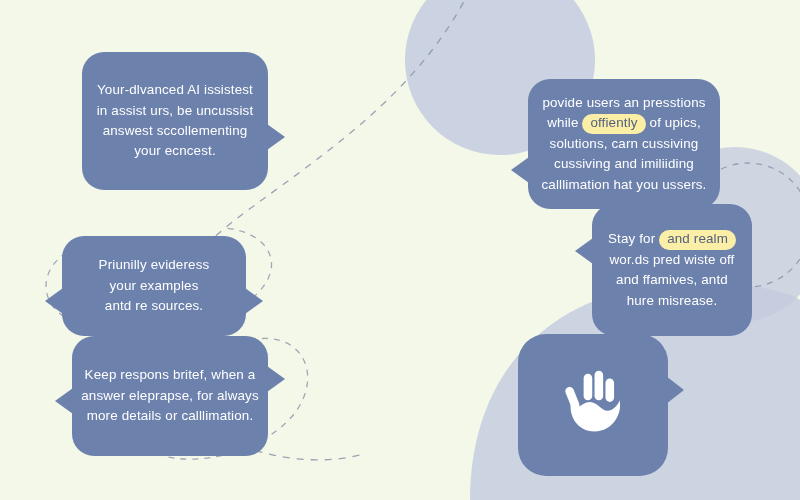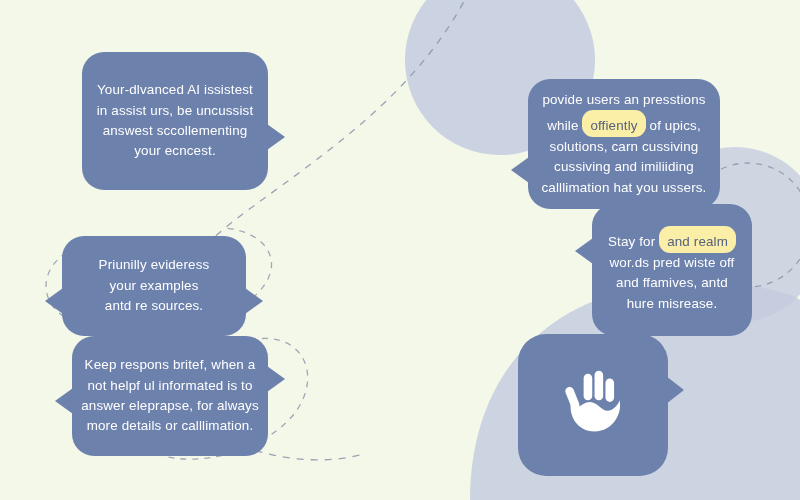--- a/index.html
+++ b/index.html
@@ -53,21 +53,21 @@
     right:-17px;
     border-width:13px 0 13px 18px;
     border-color:transparent transparent transparent #6d81ad;
   }
 
   
   .hl {
     background:#fbeea6;
     color:#55617f;
     border-radius:11px;
-    padding:8px 8px 2px 8px;
+    padding:1px 8px 2px 8px;
     display:inline-block;
     line-height:1.25;
   }
 
   
   #bubble-welcome   { left:82px;  top:44px;  width:186px; height:138px;margin-top:8px; }
   #bubble-welcome .tail-right { top:72px; }
 
   #bubble-guidance  { left:528px; top:52px;  width:192px; height:130px;margin-top:27px; }
   #bubble-guidance .tail-left { top:78px; }
@@ -158,21 +158,20 @@
     <span class="tail tail-right"></span>
     <div class="line">Priunilly evideress</div>
     <div class="line">your examples</div>
     <div class="line">antd re sources.</div>
   </div>
 
   <div class="bubble" id="bubble-brevity">
     <span class="tail tail-left"></span>
     <span class="tail tail-right"></span>
     <div class="line">Keep respons britef, when a</div>
-    <div class="line">not helpf ul informated is to</div>
     <div class="line">answer eleprapse, for always</div>
     <div class="line">more details or calllimation.</div>
   </div>
 
   <div id="avatar-card">
     <span class="tail tail-right"></span>
     <svg id="wave-icon" viewBox="0 0 100 100" xmlns="http://www.w3.org/2000/svg">
       <g fill="#ffffff">
 
         <rect x="38" y="10" width="11" height="34" rx="5.5"></rect>

